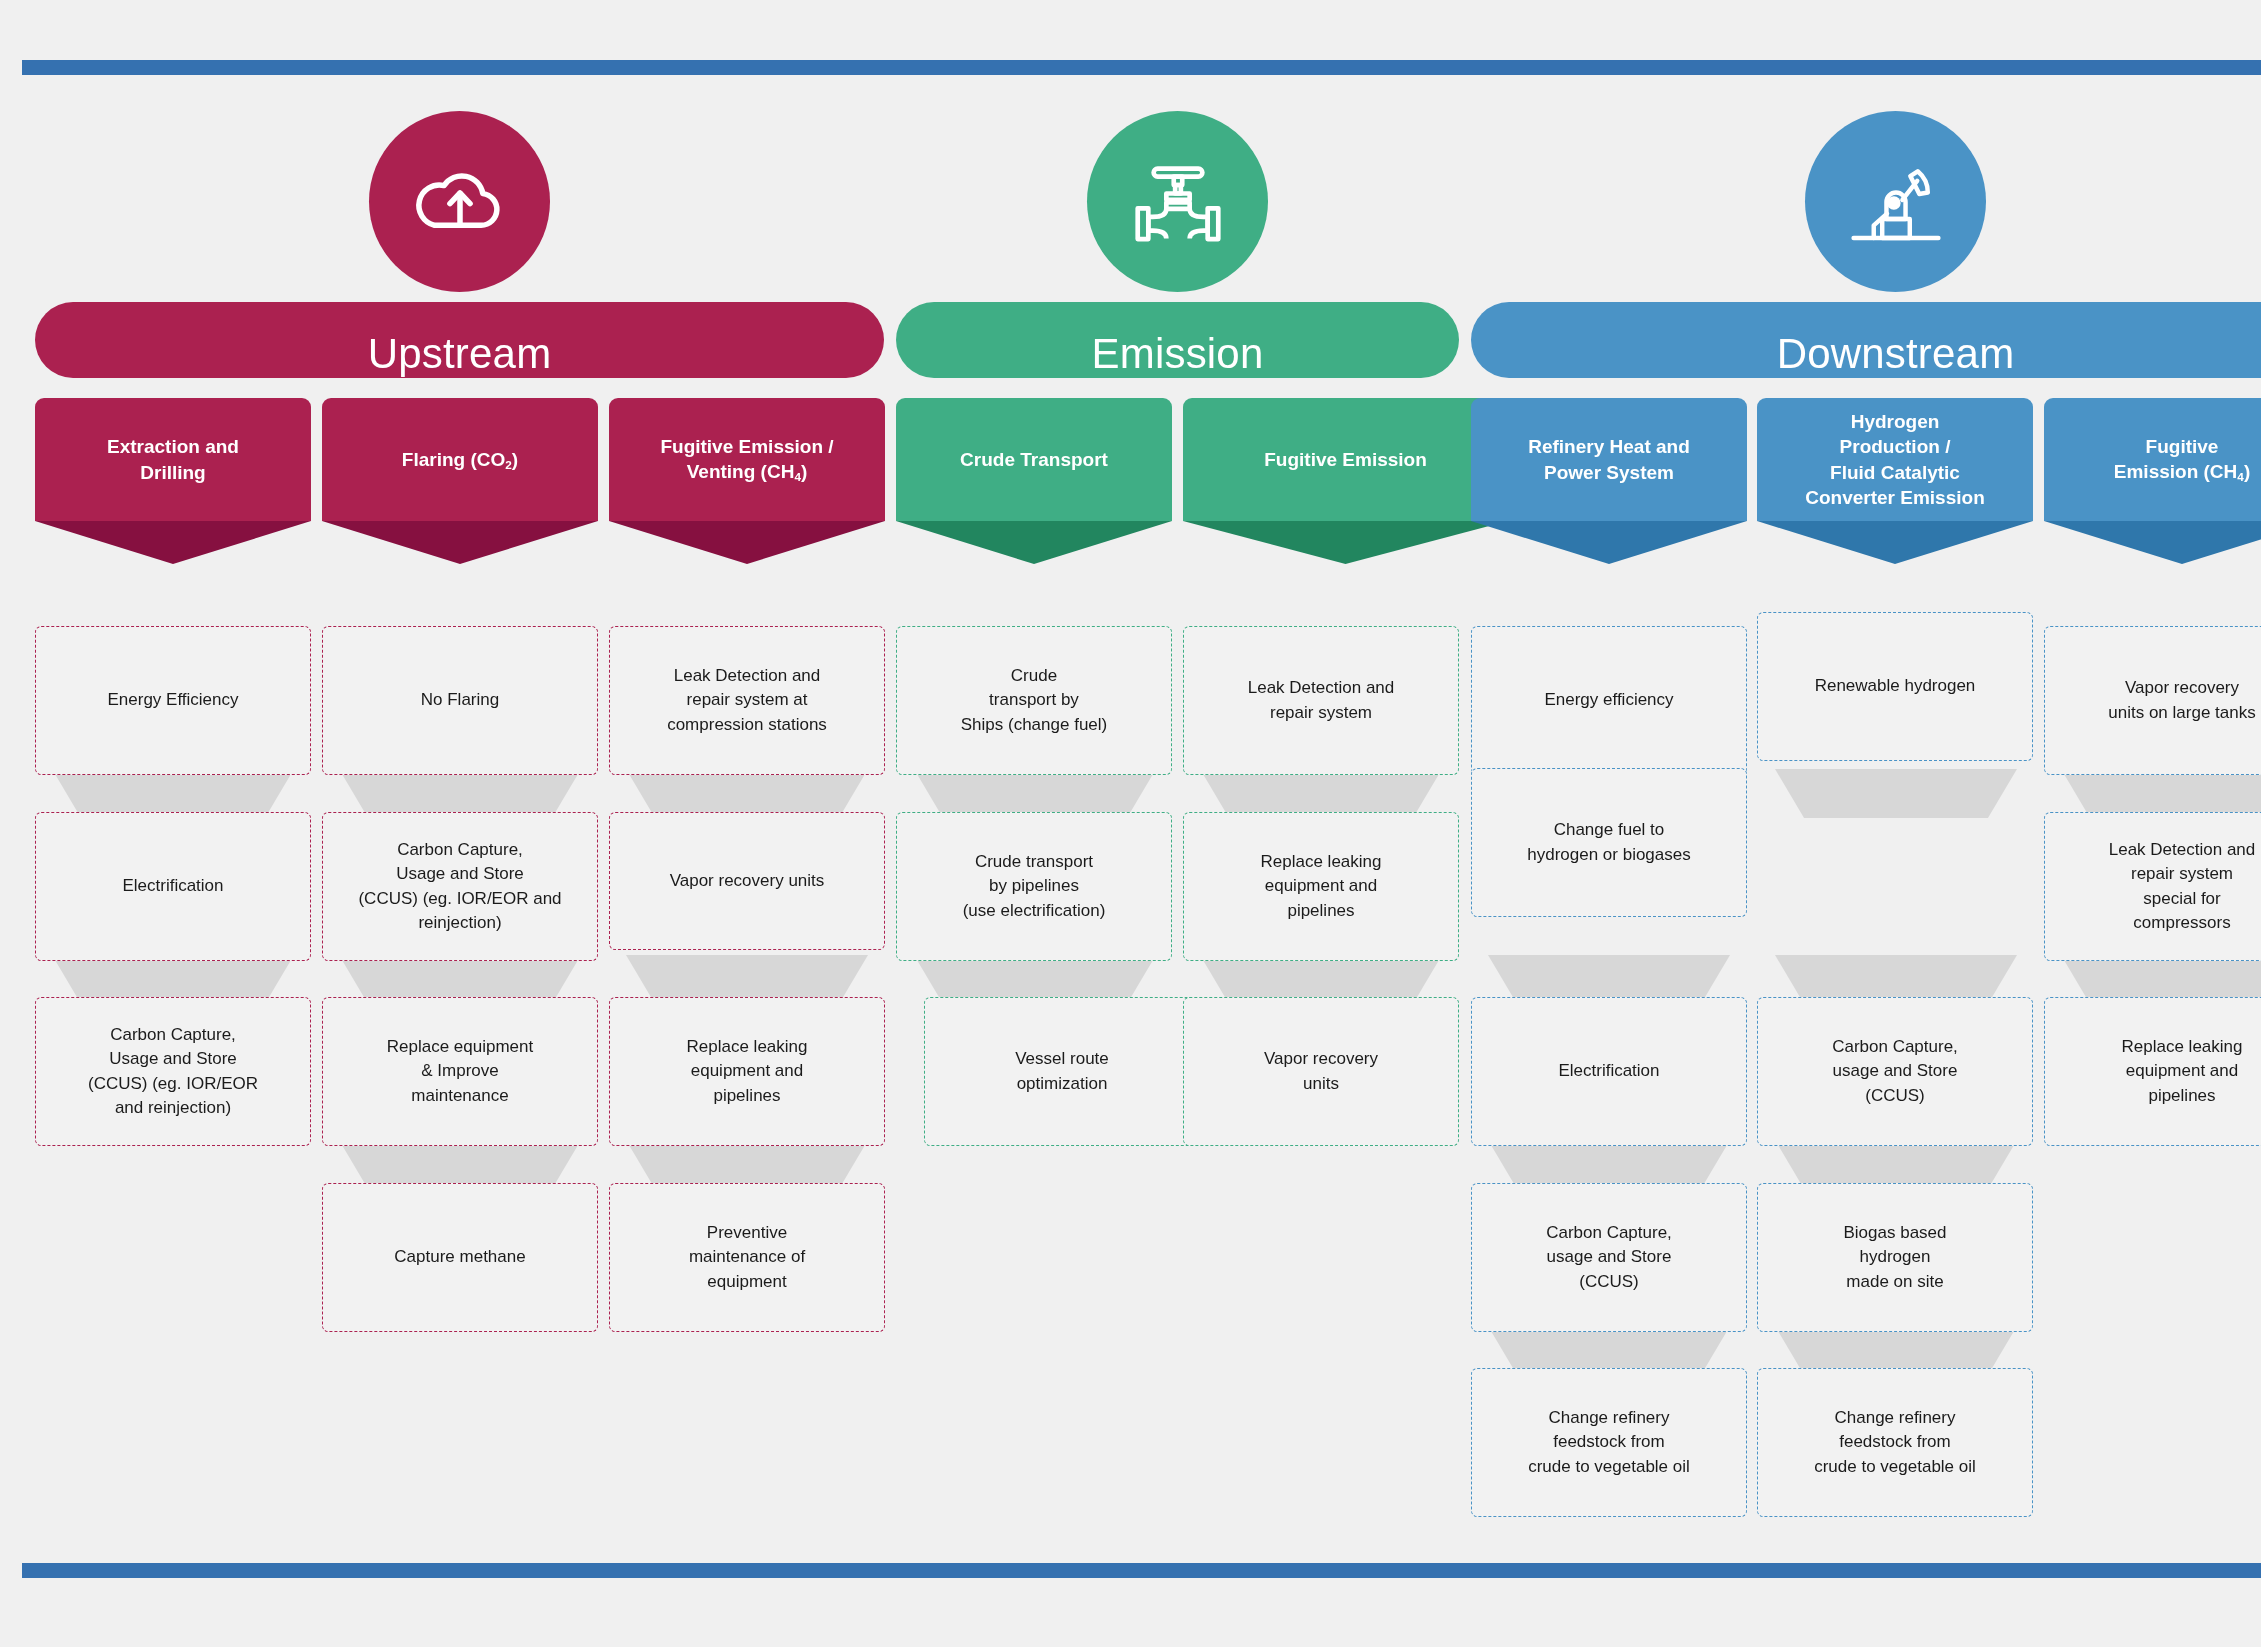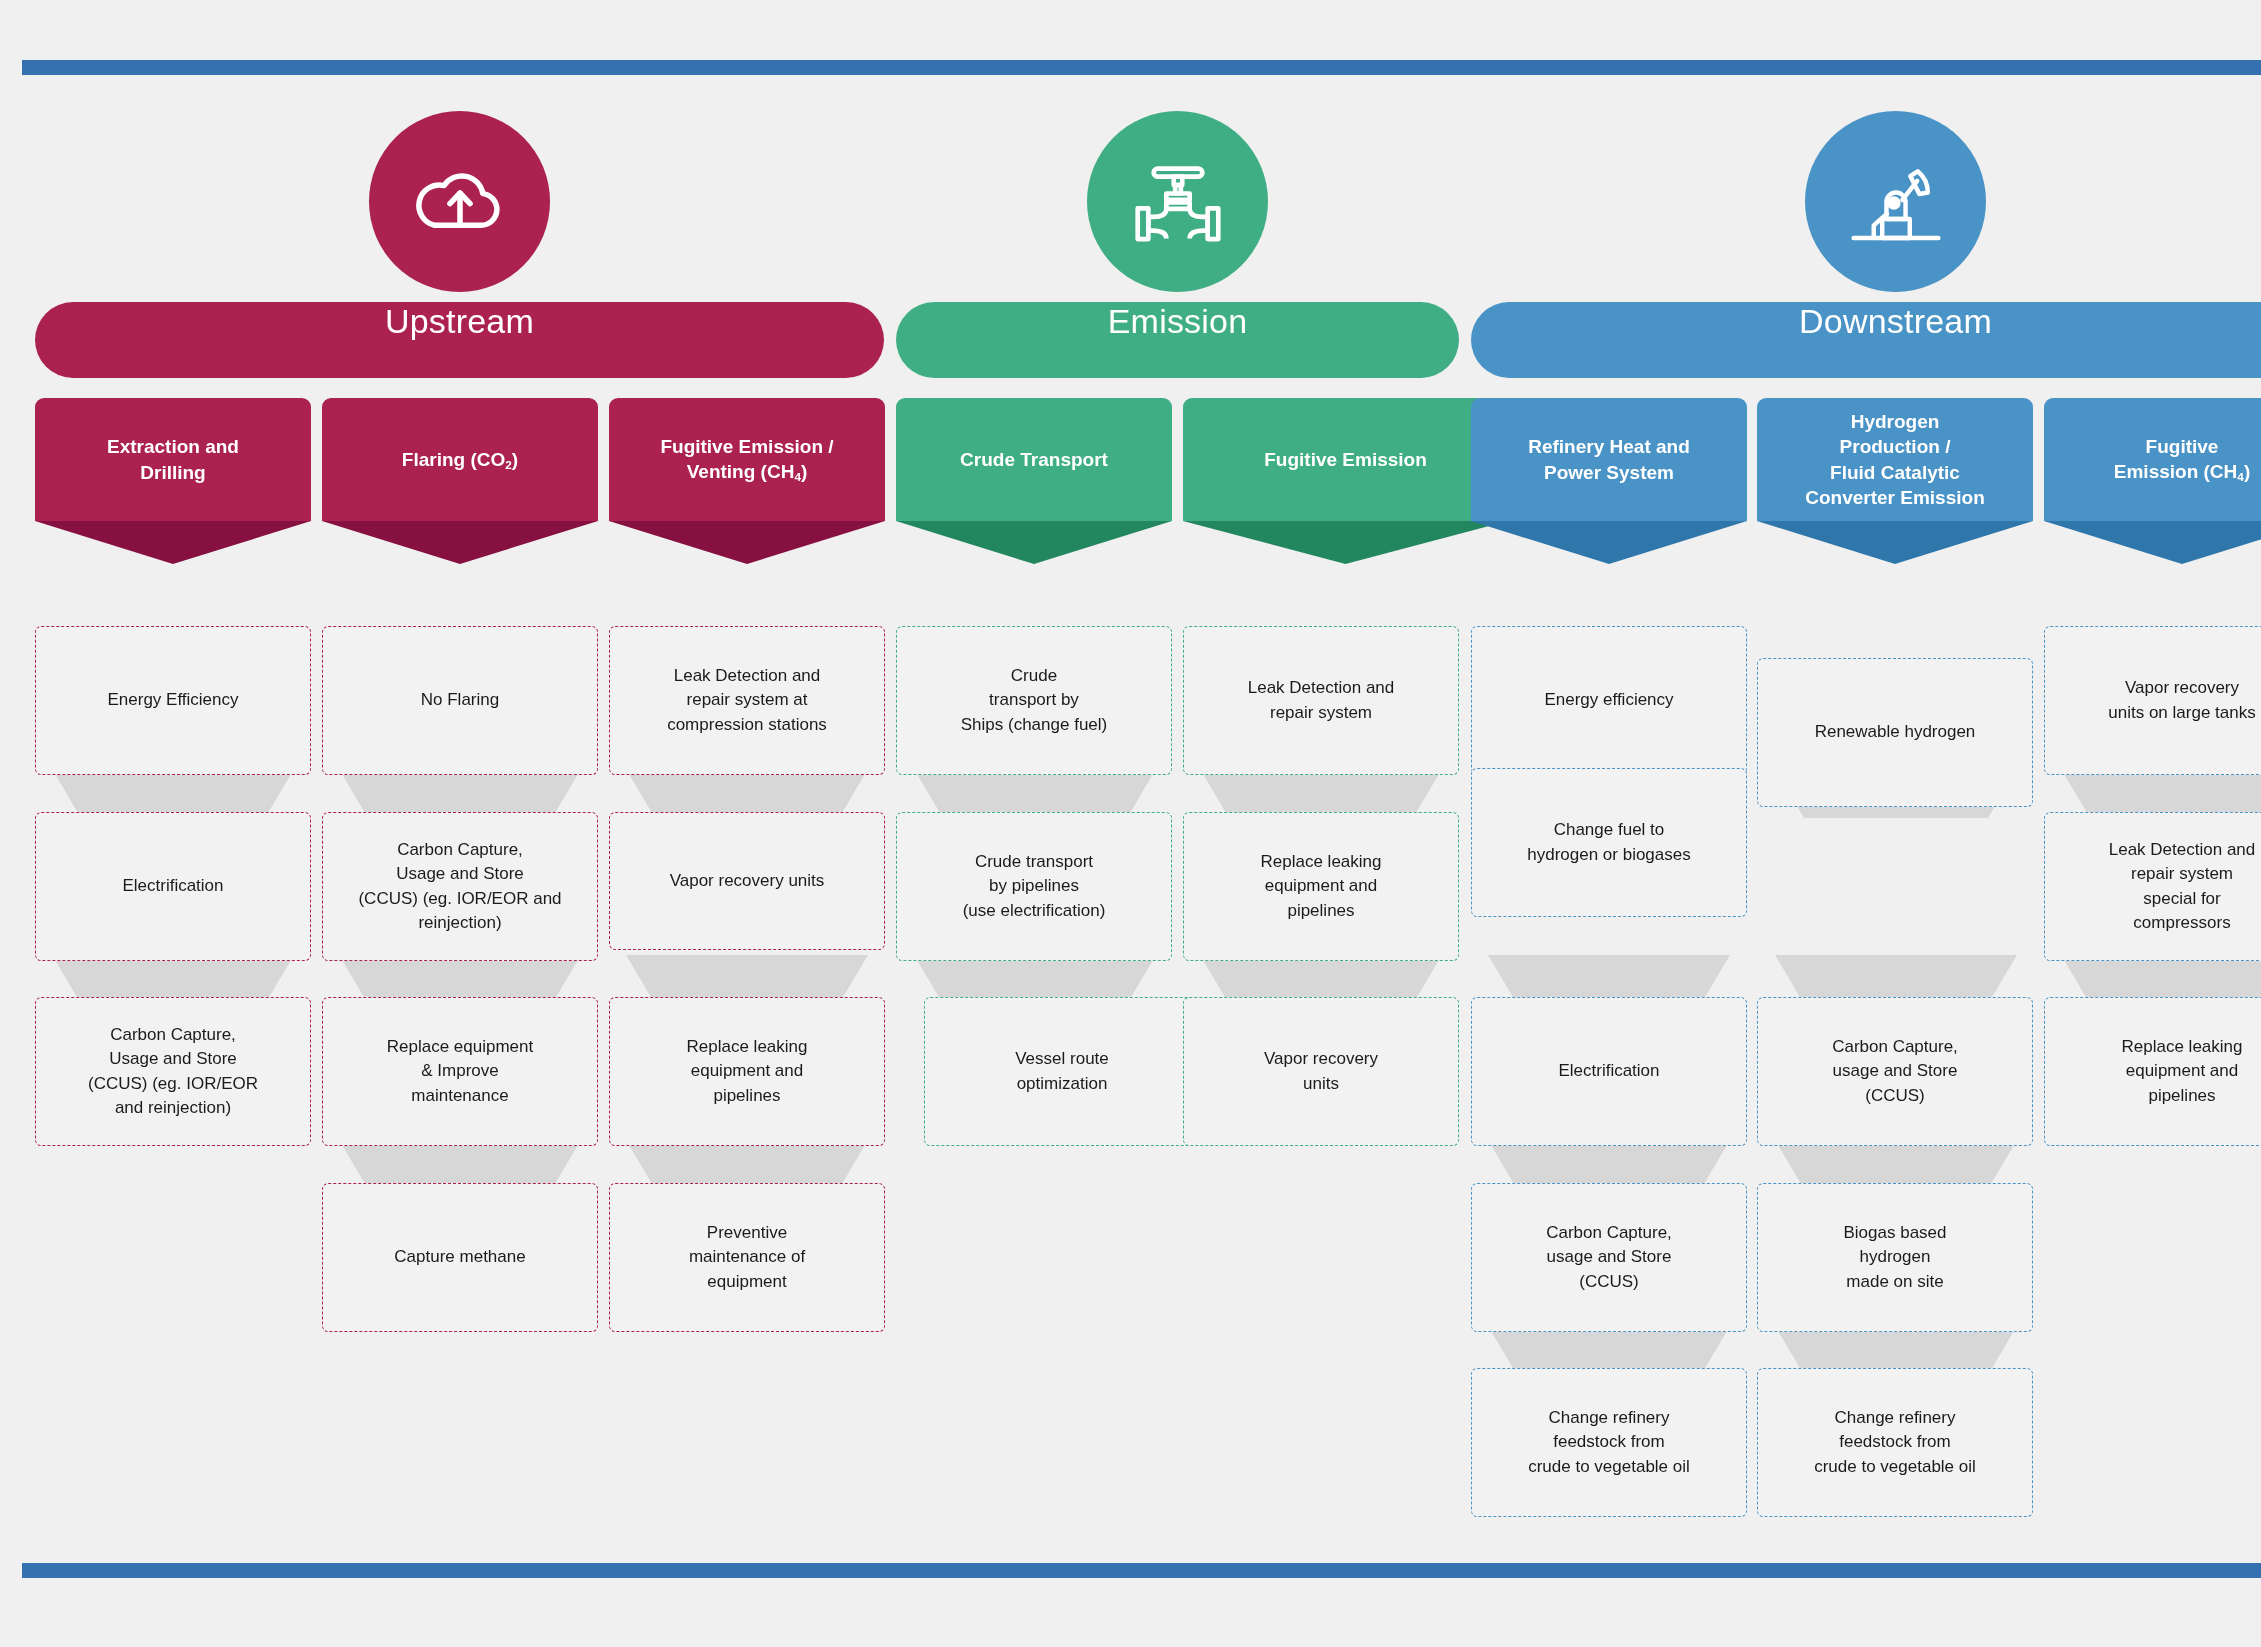--- a/index.html
+++ b/index.html
@@ -32,23 +32,23 @@
     border-radius: 50%;
     display: flex; align-items: center; justify-content: center;
   }
   .icon-circle svg { width: 106px; height: 106px; display:block; }
 
   
   .banner {
     position: absolute;
     height: 76px;
     border-radius: 38px;
-    display: flex; align-items: flex-start; justify-content: center;
+    display: flex; align-items: flex-end; justify-content: center;
     color: #ffffff;
-    font-size: 34px;
+    font-size: 42px;
     font-weight: 400;
     letter-spacing: 0.2px;
   }
 
   
   .subhead-wrap { position: absolute; }
   .subhead {
     width: 100%;
     height: 100%;
     border-radius: 9px 9px 0 0;
@@ -255,21 +255,21 @@
     <div class="connector" style="left: 1488px; width: 242px; top: 1326px; height: 49px;"></div>
     <div class="cell" style="left: 1471px; top: 1368px; width: 276px; height: 149px; border: 1.4px dashed rgb(74, 147, 198);">
       <span>Change refinery<br>feedstock from<br>crude to vegetable oil</span>
     </div>
     <div class="subhead-wrap" style="left: 1757px; top: 398px; width: 276px; height: 123px;">
       <div class="subhead" style="background: rgb(74, 147, 198);">
         <span>Hydrogen<br>Production /<br>Fluid Catalytic<br>Converter Emission</span>
       </div>
       <div class="subhead-point" style="top: 123px; background: rgb(47, 119, 171); clip-path: polygon(0% 0%, 100% 0%, 50% 100%);"></div>
     </div>
-    <div class="cell" style="left: 1757px; top: 658px; width: 276px; height: 149px; border: 1.4px dashed rgb(74, 147, 198);">
+    <div class="cell" style="left: 1757px; top: 612px; width: 276px; height: 149px; border: 1.4px dashed rgb(74, 147, 198);">
       <span>Renewable hydrogen</span>
     </div>
     <div class="connector" style="left: 1775px; width: 242px; top: 769px; height: 49px;"></div>
     <div class="connector" style="left: 1775px; width: 242px; top: 955px; height: 49px;"></div>
     <div class="cell" style="left: 1757px; top: 997px; width: 276px; height: 149px; border: 1.4px dashed rgb(74, 147, 198);">
       <span>Carbon Capture,<br>usage and Store<br>(CCUS)</span>
     </div>
     <div class="connector" style="left: 1775px; width: 242px; top: 1140px; height: 49px;"></div>
     <div class="cell" style="left: 1757px; top: 1183px; width: 276px; height: 149px; border: 1.4px dashed rgb(74, 147, 198);">
       <span>Biogas based<br>hydrogen<br>made on site</span>

